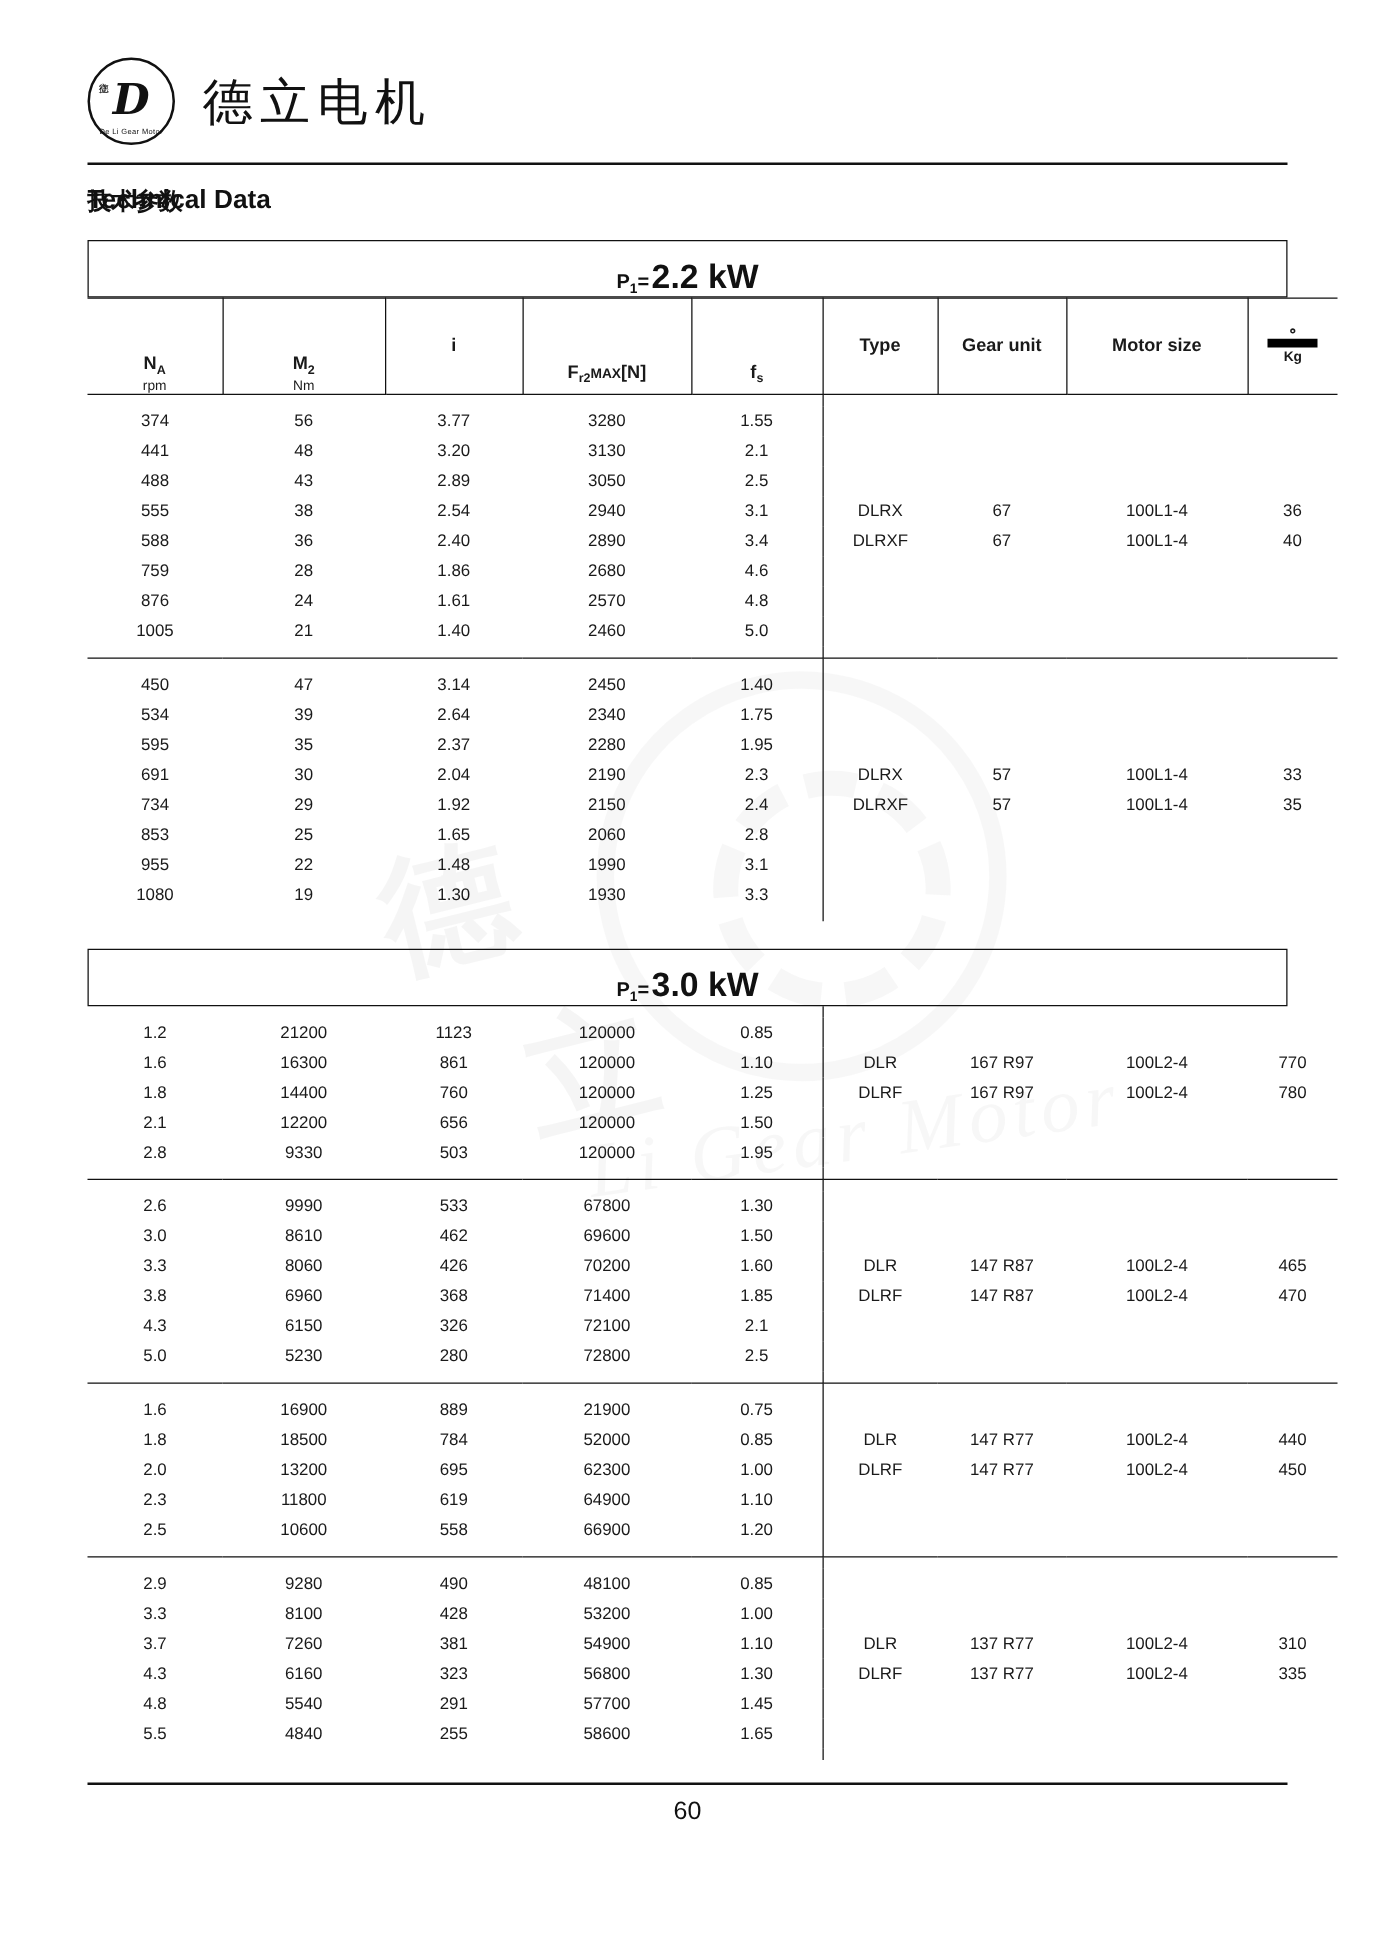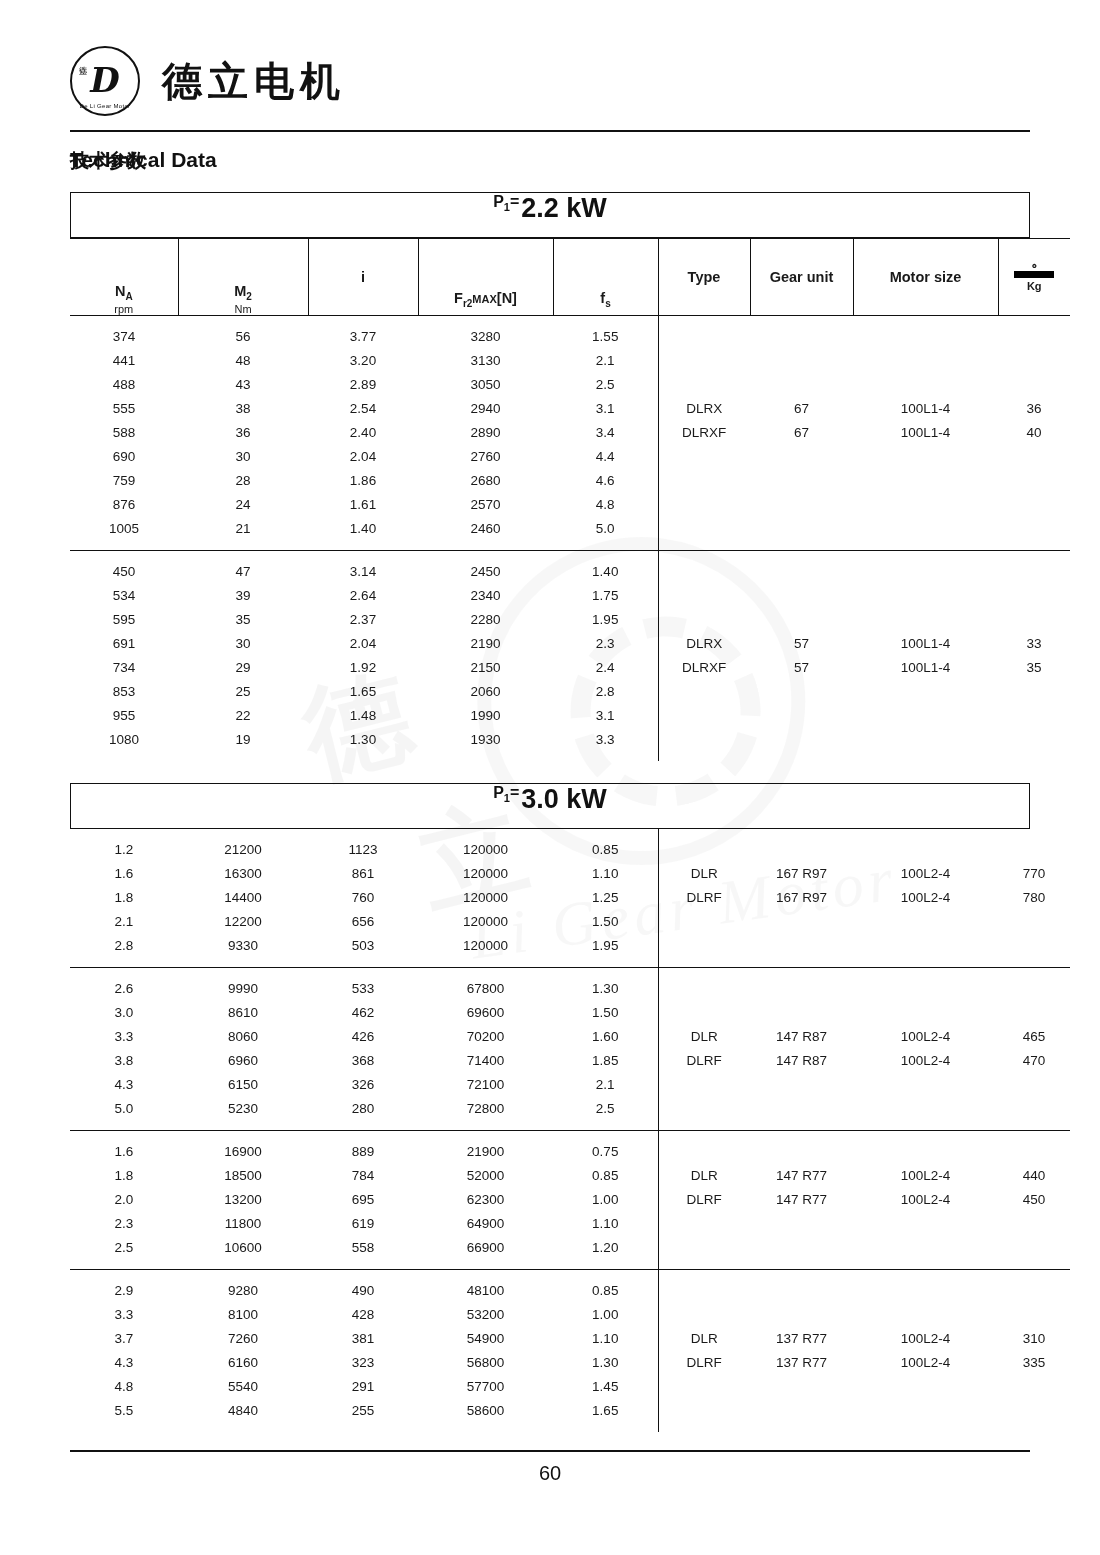--- a/index.html
+++ b/index.html
@@ -113,21 +113,21 @@
   .logo-mark .lm-en {
     position: absolute;
     left: 0; right: 0; bottom: 5px;
     text-align: center;
     font-size: 6px;
     color: #111;
     letter-spacing: 0.3px;
   }
   .logo-text {
     font-family: "DejaVu Serif", serif;
-    font-weight: bold;
+    font-weight: normal;
     font-size: 40px;
     letter-spacing: 6px;
     color: #111;
   }
   .header-rule {
     border-bottom: 2px solid #111;
     margin-top: 4px;
   }
 
   
@@ -151,21 +151,21 @@
     font-size: 21px;
     font-weight: bold;
     color: #111;
   }
 
   
   .band {
     border: 1px solid #111;
     height: 44px;
     display: flex;
-    align-items: flex-start;
+    align-items: flex-end;
     justify-content: center;
     margin-bottom: 0;
   }
   .band .p1 {
     font-size: 16px;
     font-weight: bold;
     color: #111;
   }
   .band .p1 sub { font-size: 11px; }
   .band .kw {
@@ -385,31 +385,20 @@
           <td>36</td>
           <td>2.40</td>
           <td>2890</td>
           <td class="vsep">3.4</td>
           <td>DLRXF</td>
           <td>67</td>
           <td>100L1-4</td>
           <td>40</td>
         </tr>
         <tr class="drow">
-          <td>690</td>
-          <td>30</td>
-          <td>2.04</td>
-          <td>2760</td>
-          <td class="vsep">4.4</td>
-          <td></td>
-          <td></td>
-          <td></td>
-          <td></td>
-        </tr>
-        <tr class="drow">
           <td>759</td>
           <td>28</td>
           <td>1.86</td>
           <td>2680</td>
           <td class="vsep">4.6</td>
           <td></td>
           <td></td>
           <td></td>
           <td></td>
         </tr>

